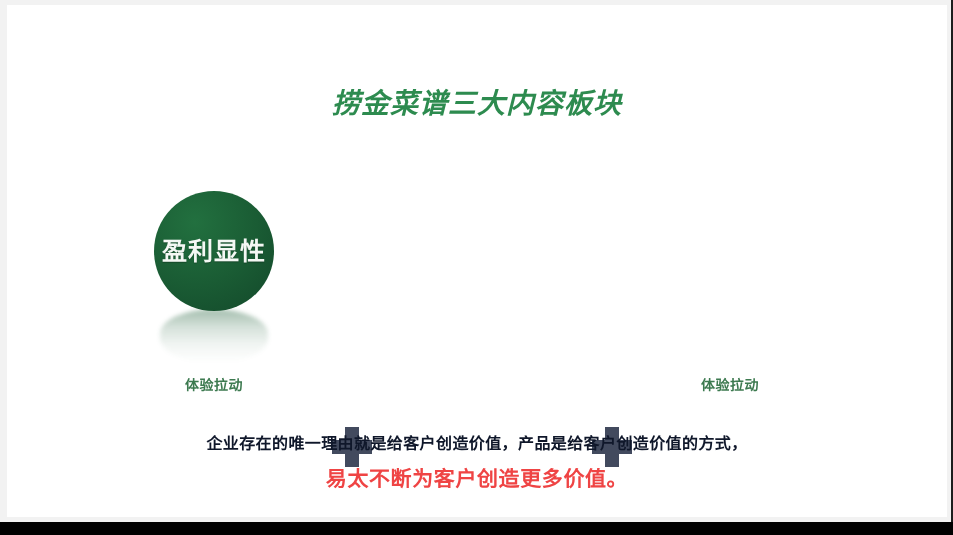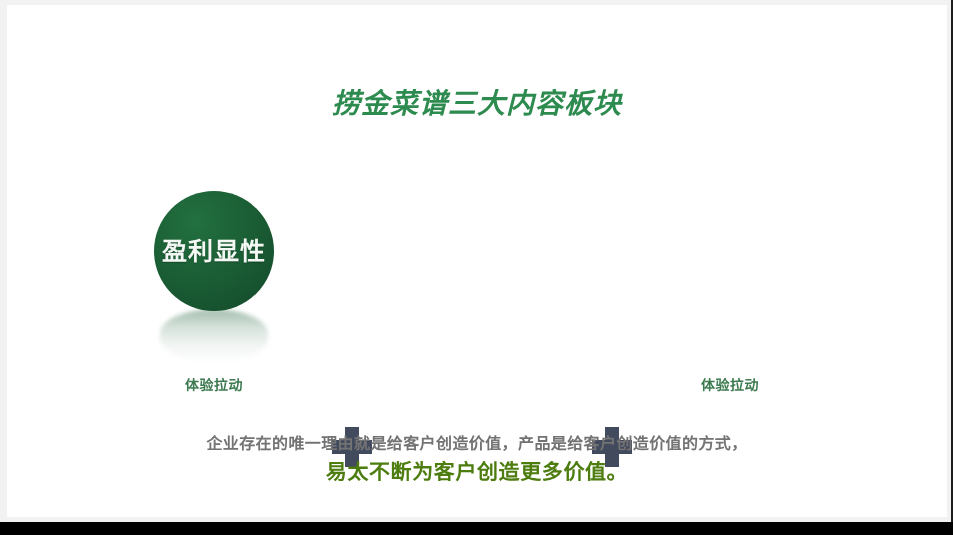--- a/index.html
+++ b/index.html
@@ -176,30 +176,30 @@
   #closing-block {
     position: absolute;
     left: 0;
     top: 427px;
     width: 940px;
     text-align: center;
   }
   #closing-line-1 {
     font-size: 16px;
     font-weight: bold;
-    color: #737373;
+    color: #0f172a;
     letter-spacing: 0.4px;
     line-height: 1.45;
     white-space: nowrap;
   }
   #closing-line-2 {
-    margin-top: 4px;
+    margin-top: 11px;
     font-size: 21px;
     font-weight: bold;
-    color: #4d7c0f;
+    color: #ef4444;
     letter-spacing: 0.6px;
     line-height: 1.3;
     white-space: nowrap;
   }
 </style>
 </head>
 <body>
 
 <div id="slide-viewport">
 

